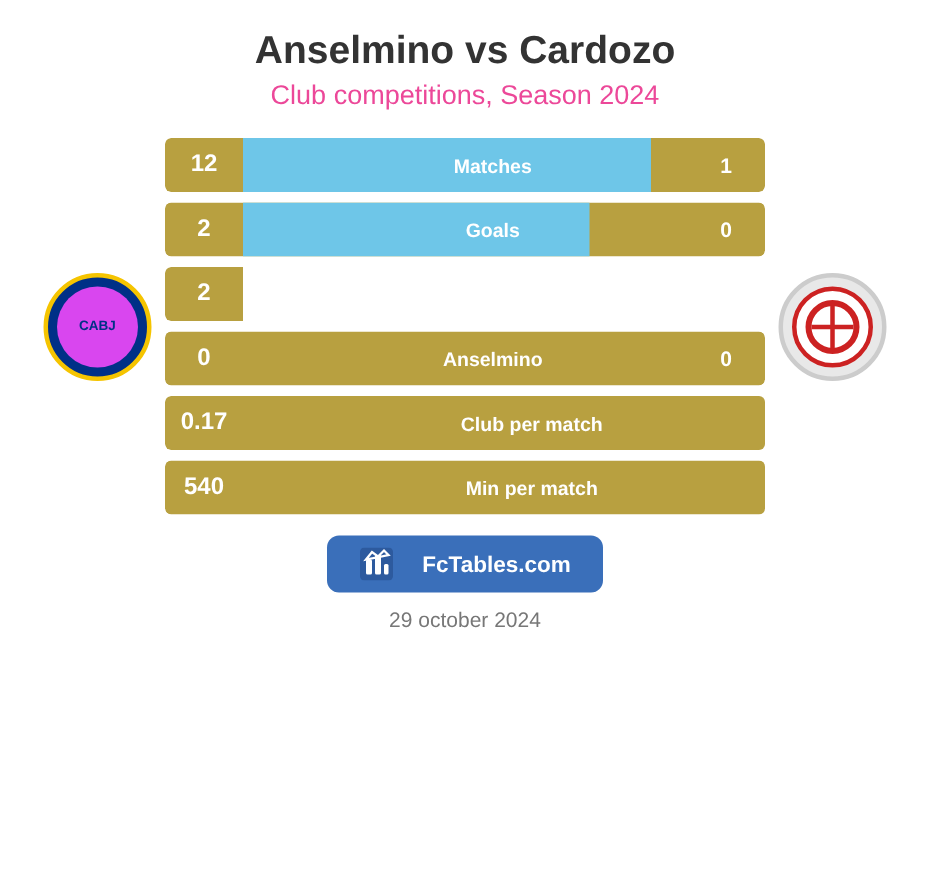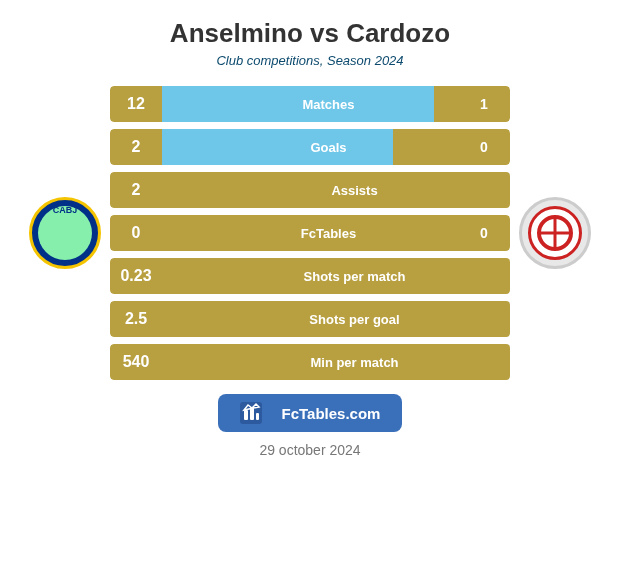--- a/index.html
+++ b/index.html
@@ -26,25 +26,24 @@
 
     .title {
       font-size: 26px;
       font-weight: bold;
       color: #333;
       text-align: center;
       margin-bottom: 4px;
     }
 
     .subtitle {
-      font-size: 13px;
-      color: #0c4a6e;
+      font-size: 18px;
+      color: #ec4899;
       text-align: center;
       margin-bottom: 18px;
-      font-style: italic;
     }
 
     .main-content {
       display: flex;
       flex-direction: row;
       align-items: center;
       width: 100%;
       justify-content: center;
       gap: 0;
     }
@@ -82,23 +81,23 @@
       justify-content: center;
       border: 3px solid #f5c400;
       position: relative;
       overflow: hidden;
     }
 
     .boca-inner {
       width: 54px;
       height: 54px;
       border-radius: 50%;
-      background: #86efac;
-      display: flex;
-      align-items: flex-start;
+      background: #d946ef;
+      display: flex;
+      align-items: center;
       justify-content: center;
     }
 
     .boca-text {
       font-size: 9px;
       font-weight: bold;
       color: #003087;
       text-align: center;
       line-height: 1.1;
     }
@@ -304,51 +303,40 @@
         <div class="stat-bar-section has-fill">
           <div class="stat-bar-bg" style="width:100%; background:#b8a040;"></div>
           <div class="stat-bar-fill" style="width:78%; background:#6ec6e8;"></div>
           <span class="stat-label">Goals</span>
         </div>
         <div class="stat-right-val">0</div>
       </div>
 
       <div class="stat-row">
         <div class="stat-left-val">2</div>
-        <div class="stat-bar-section">
-          <div class="stat-bar-bg" style="width:100%; background:#b8a040;"></div>
-          <span class="stat-label">Assists</span>
-        </div>
       </div>
 
       <div class="stat-row">
         <div class="stat-left-val">0</div>
         <div class="stat-bar-section has-fill">
           <div class="stat-bar-bg" style="width:100%; background:#b8a040;"></div>
           <div class="stat-bar-fill" style="width:0%; background:#6ec6e8;"></div>
-          <span class="stat-label">FcTables</span>
+          <span class="stat-label">Anselmino</span>
         </div>
         <div class="stat-right-val">0</div>
       </div>
 
       <div class="stat-row">
-        <div class="stat-left-val">0.23</div>
+        <div class="stat-left-val">0.17</div>
         <div class="stat-bar-section">
           <div class="stat-bar-bg" style="width:100%; background:#b8a040;"></div>
-          <span class="stat-label">Shots per match</span>
-        </div>
-      </div>
-
-      <div class="stat-row">
-        <div class="stat-left-val">2.5</div>
-        <div class="stat-bar-section">
-          <div class="stat-bar-bg" style="width:100%; background:#b8a040;"></div>
-          <span class="stat-label">Shots per goal</span>
-        </div>
-      </div>
+          <span class="stat-label">Club per match</span>
+        </div>
+      </div>
+
 
       <div class="stat-row">
         <div class="stat-left-val">540</div>
         <div class="stat-bar-section">
           <div class="stat-bar-bg" style="width:100%; background:#b8a040;"></div>
           <span class="stat-label">Min per match</span>
         </div>
       </div>
 
     </div>

